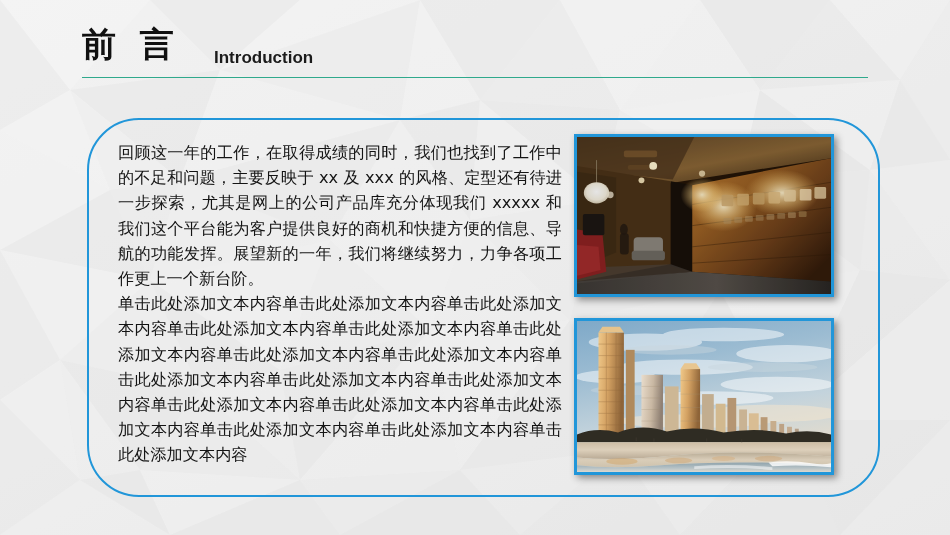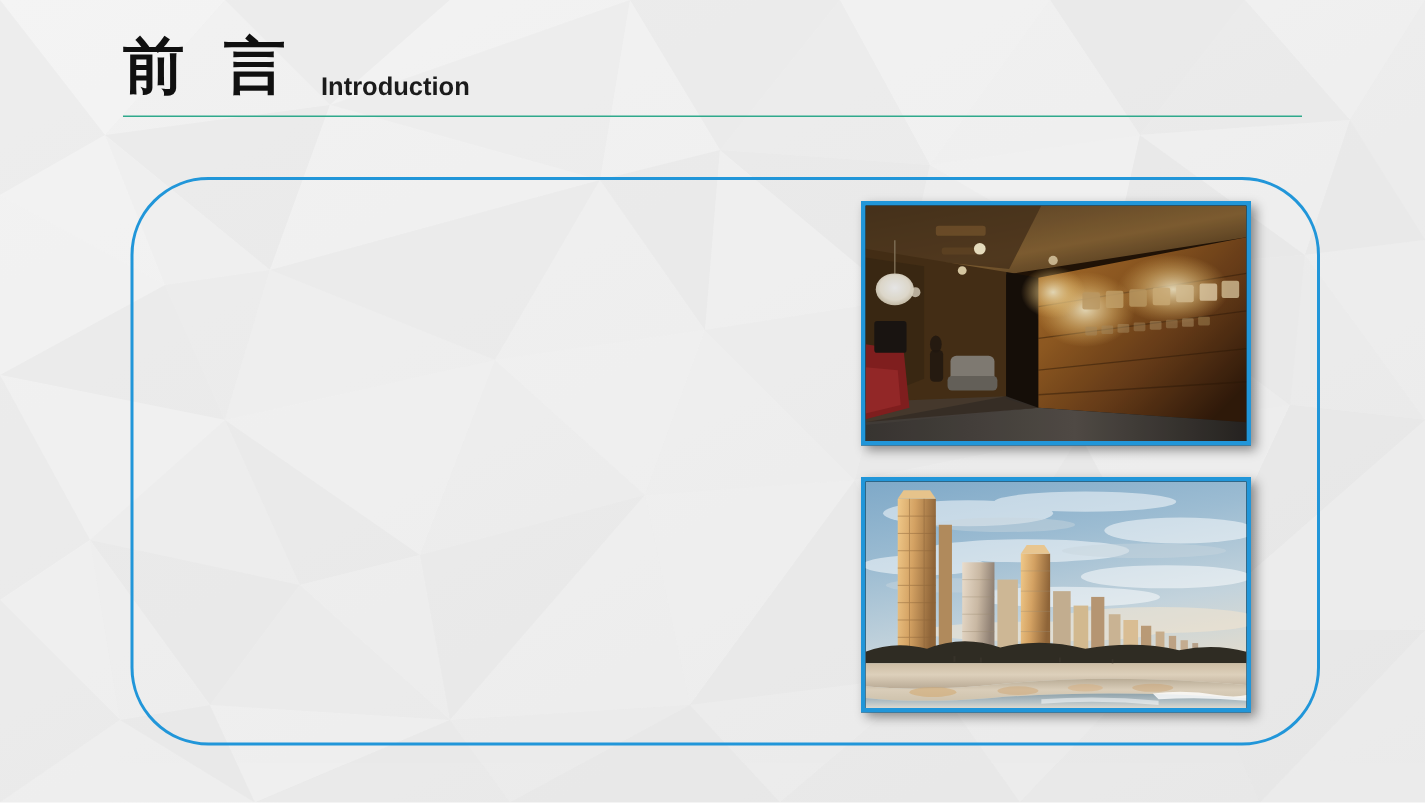--- a/index.html
+++ b/index.html
@@ -28,21 +28,21 @@
     left: 82px;
     top: 26px;
     width: 790px;
     height: 54px;
   }
   .title-cn {
     position: absolute;
     left: 0;
     top: -4px;
     font-family: "DejaVu Sans", "Liberation Sans", sans-serif;
-    font-size: 41px;
+    font-size: 34px;
     font-weight: bold;
     color: #101010;
     letter-spacing: 6px;
     line-height: 44px;
     white-space: nowrap;
   }
   .title-en {
     position: absolute;
     left: 92px;
     top: 21px;
@@ -214,20 +214,22 @@
 
   <div class="header">
     <div class="title-cn">前 言</div>
     <div class="title-en">Introduction</div>
   </div>
   <div class="header-rule"></div>
 
   <div class="panel"></div>
 
   <div class="copy">
+    <p>回顾这一年的工作，在取得成绩的同时，我们也找到了工作中的不足和问题，主要反映于 xx 及 xxx 的风格、定型还有待进一步探索，尤其是网上的公司产品库充分体现我们 xxxxx 和我们这个平台能为客户提供良好的商机和快捷方便的信息、导航的功能发挥。展望新的一年，我们将继续努力，力争各项工作更上一个新台阶。</p>
+    <p>单击此处添加文本内容单击此处添加文本内容单击此处添加文本内容单击此处添加文本内容单击此处添加文本内容单击此处添加文本内容单击此处添加文本内容单击此处添加文本内容单击此处添加文本内容单击此处添加文本内容单击此处添加文本内容单击此处添加文本内容单击此处添加文本内容单击此处添加文本内容单击此处添加文本内容单击此处添加文本内容单击此处添加文本内容</p>
   </div>
 
   <div class="photo" id="photo-office">
     <svg viewBox="0 0 260 163" preserveAspectRatio="none">
       <defs>
         <linearGradient id="woodwall" x1="0.1" y1="0" x2="1" y2="0.8">
           <stop offset="0%" stop-color="#b5762e"></stop>
           <stop offset="30%" stop-color="#9a6024"></stop>
           <stop offset="65%" stop-color="#6e401a"></stop>
           <stop offset="100%" stop-color="#341c0b"></stop>

